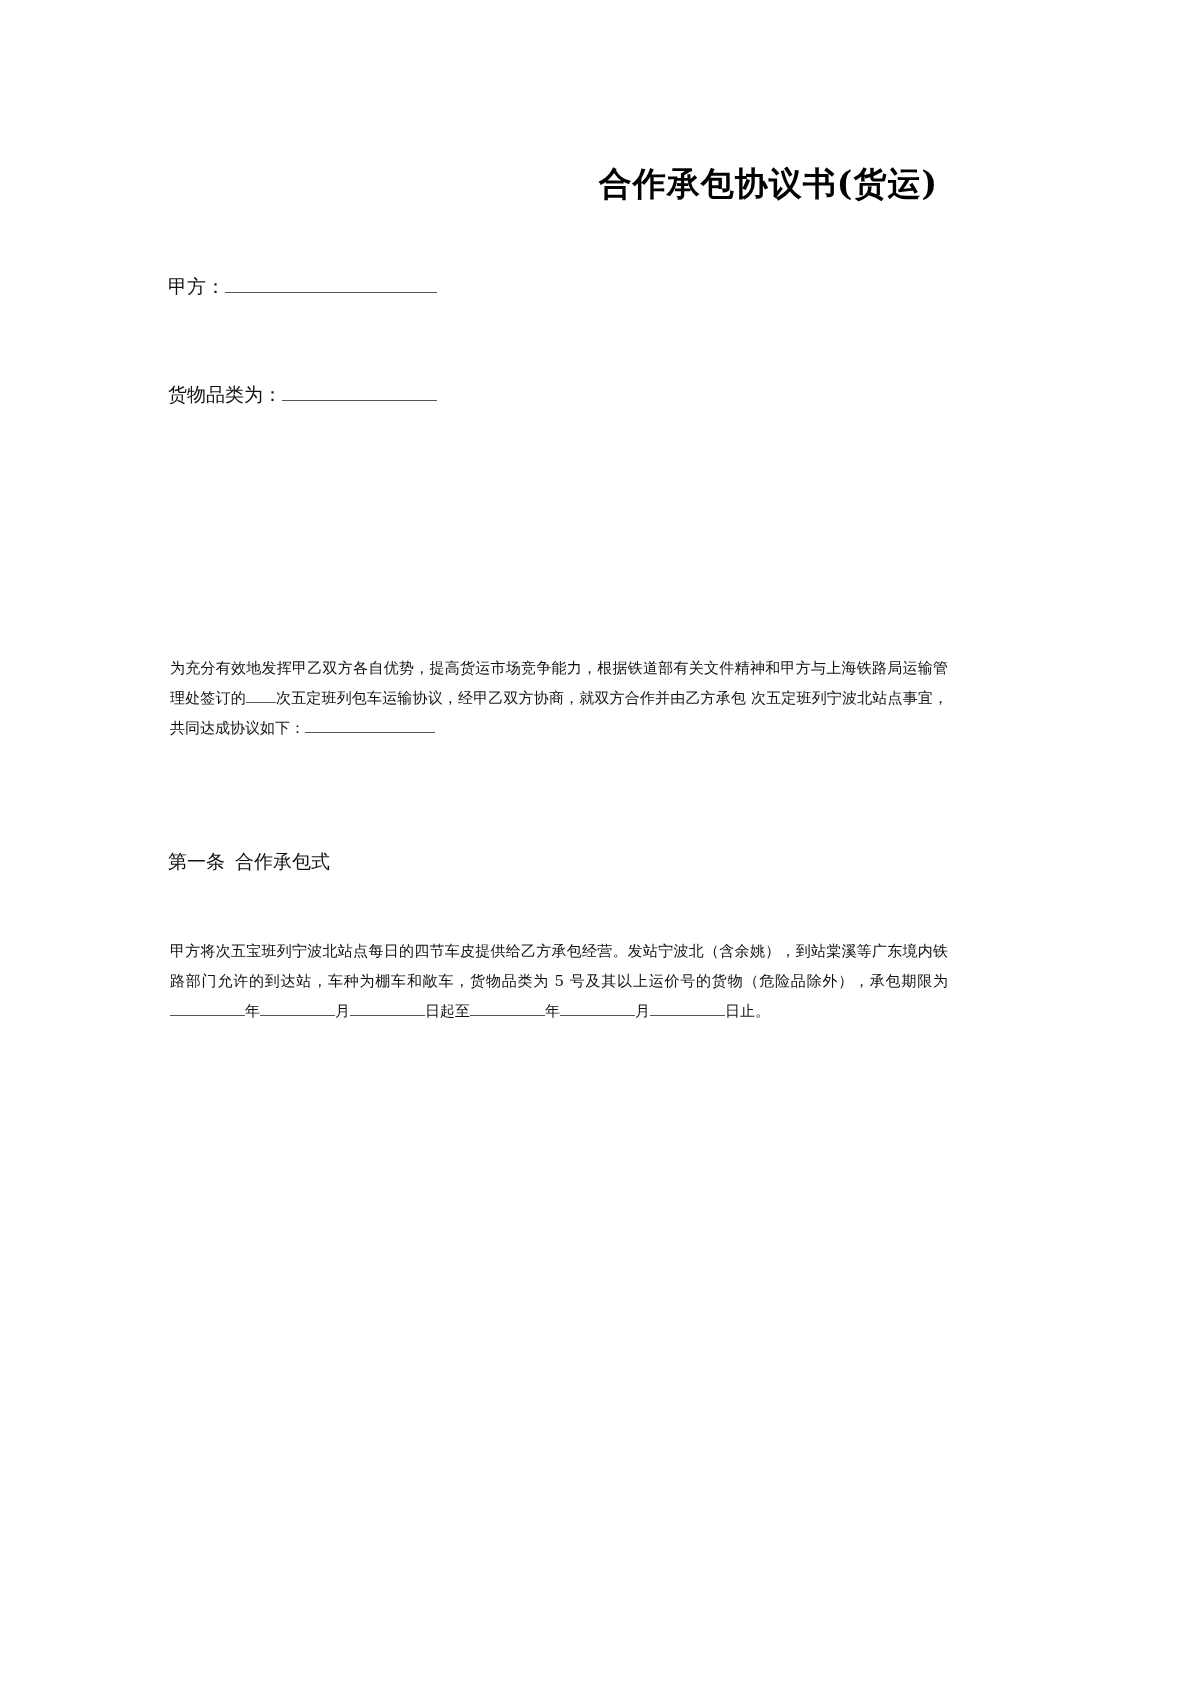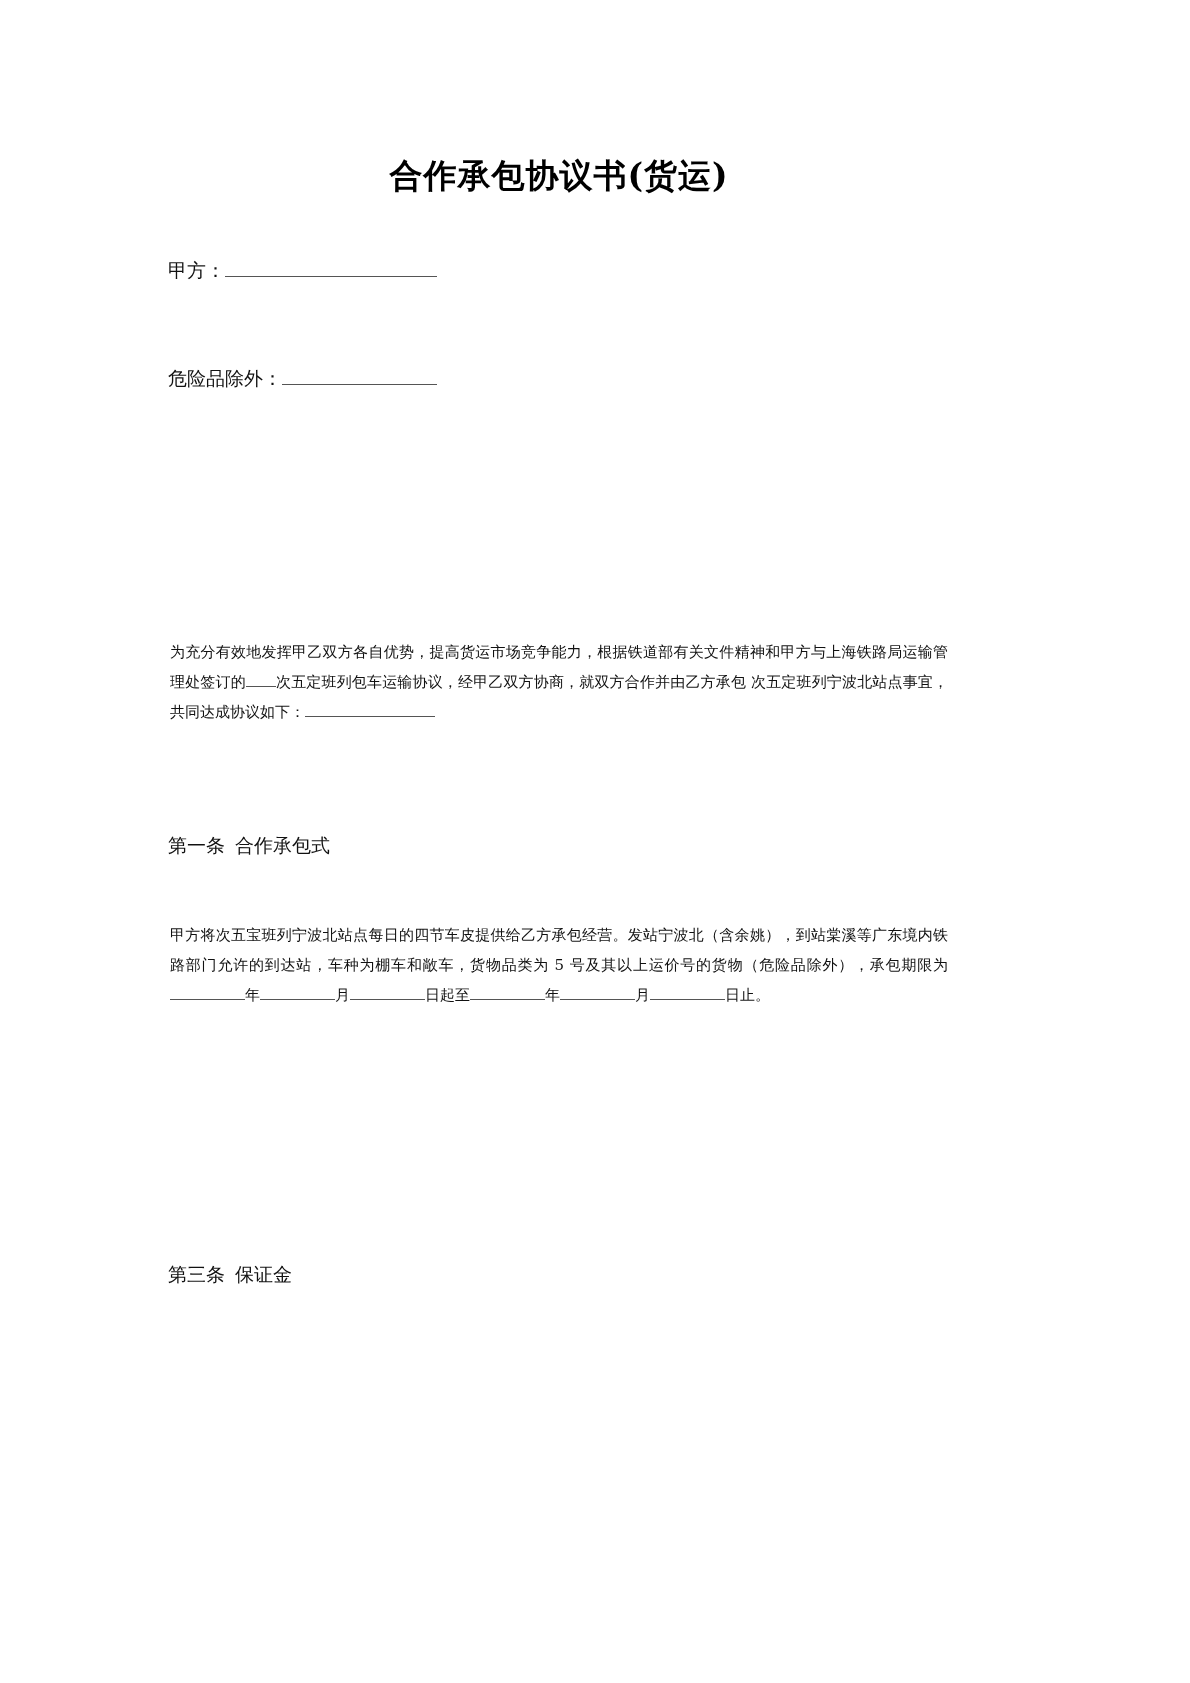--- a/index.html
+++ b/index.html
@@ -21,22 +21,22 @@
   }
   .content {
     position: absolute;
     left: 168px;
     top: 0;
     width: 782px;
   }
   .doc-title {
     font-size: 33px;
     font-weight: bold;
-    text-align: center;
-    margin: 4px;
+    text-align: right;
+    margin: 12px;
     padding-top: 150px;
     letter-spacing: 1px;
     line-height: 1.35;
     color: #000;
   }
   .field-row {
     font-size: 19px;
     line-height: 1.6;
     margin: 0;
     white-space: nowrap;
@@ -92,21 +92,21 @@
 
     <div class="spacer-40"></div>
 
     <p class="field-row">
       <span class="field-label">甲方：</span><span class="blank w-party"></span>
     </p>
 
     <div class="spacer-66"></div>
 
     <p class="field-row">
-      <span class="field-label">危险品除外：</span><span class="blank w-rep"></span>
+      <span class="field-label">货物品类为：</span><span class="blank w-rep"></span>
     </p>
 
     <div class="spacer-66"></div>
 
 
     <div class="spacer-66"></div>
 
 
     <div class="spacer-110"></div>
 
@@ -127,18 +127,15 @@
     </p>
 
     <div class="spacer-90"></div>
 
 
     <div class="spacer-56"></div>
 
 
     <div class="spacer-100"></div>
 
-    <p class="heading">
-      <span class="h-num">第三条</span><span>保证金</span>
-    </p>
 
   </div>
 </div>
 
 </body></html>

